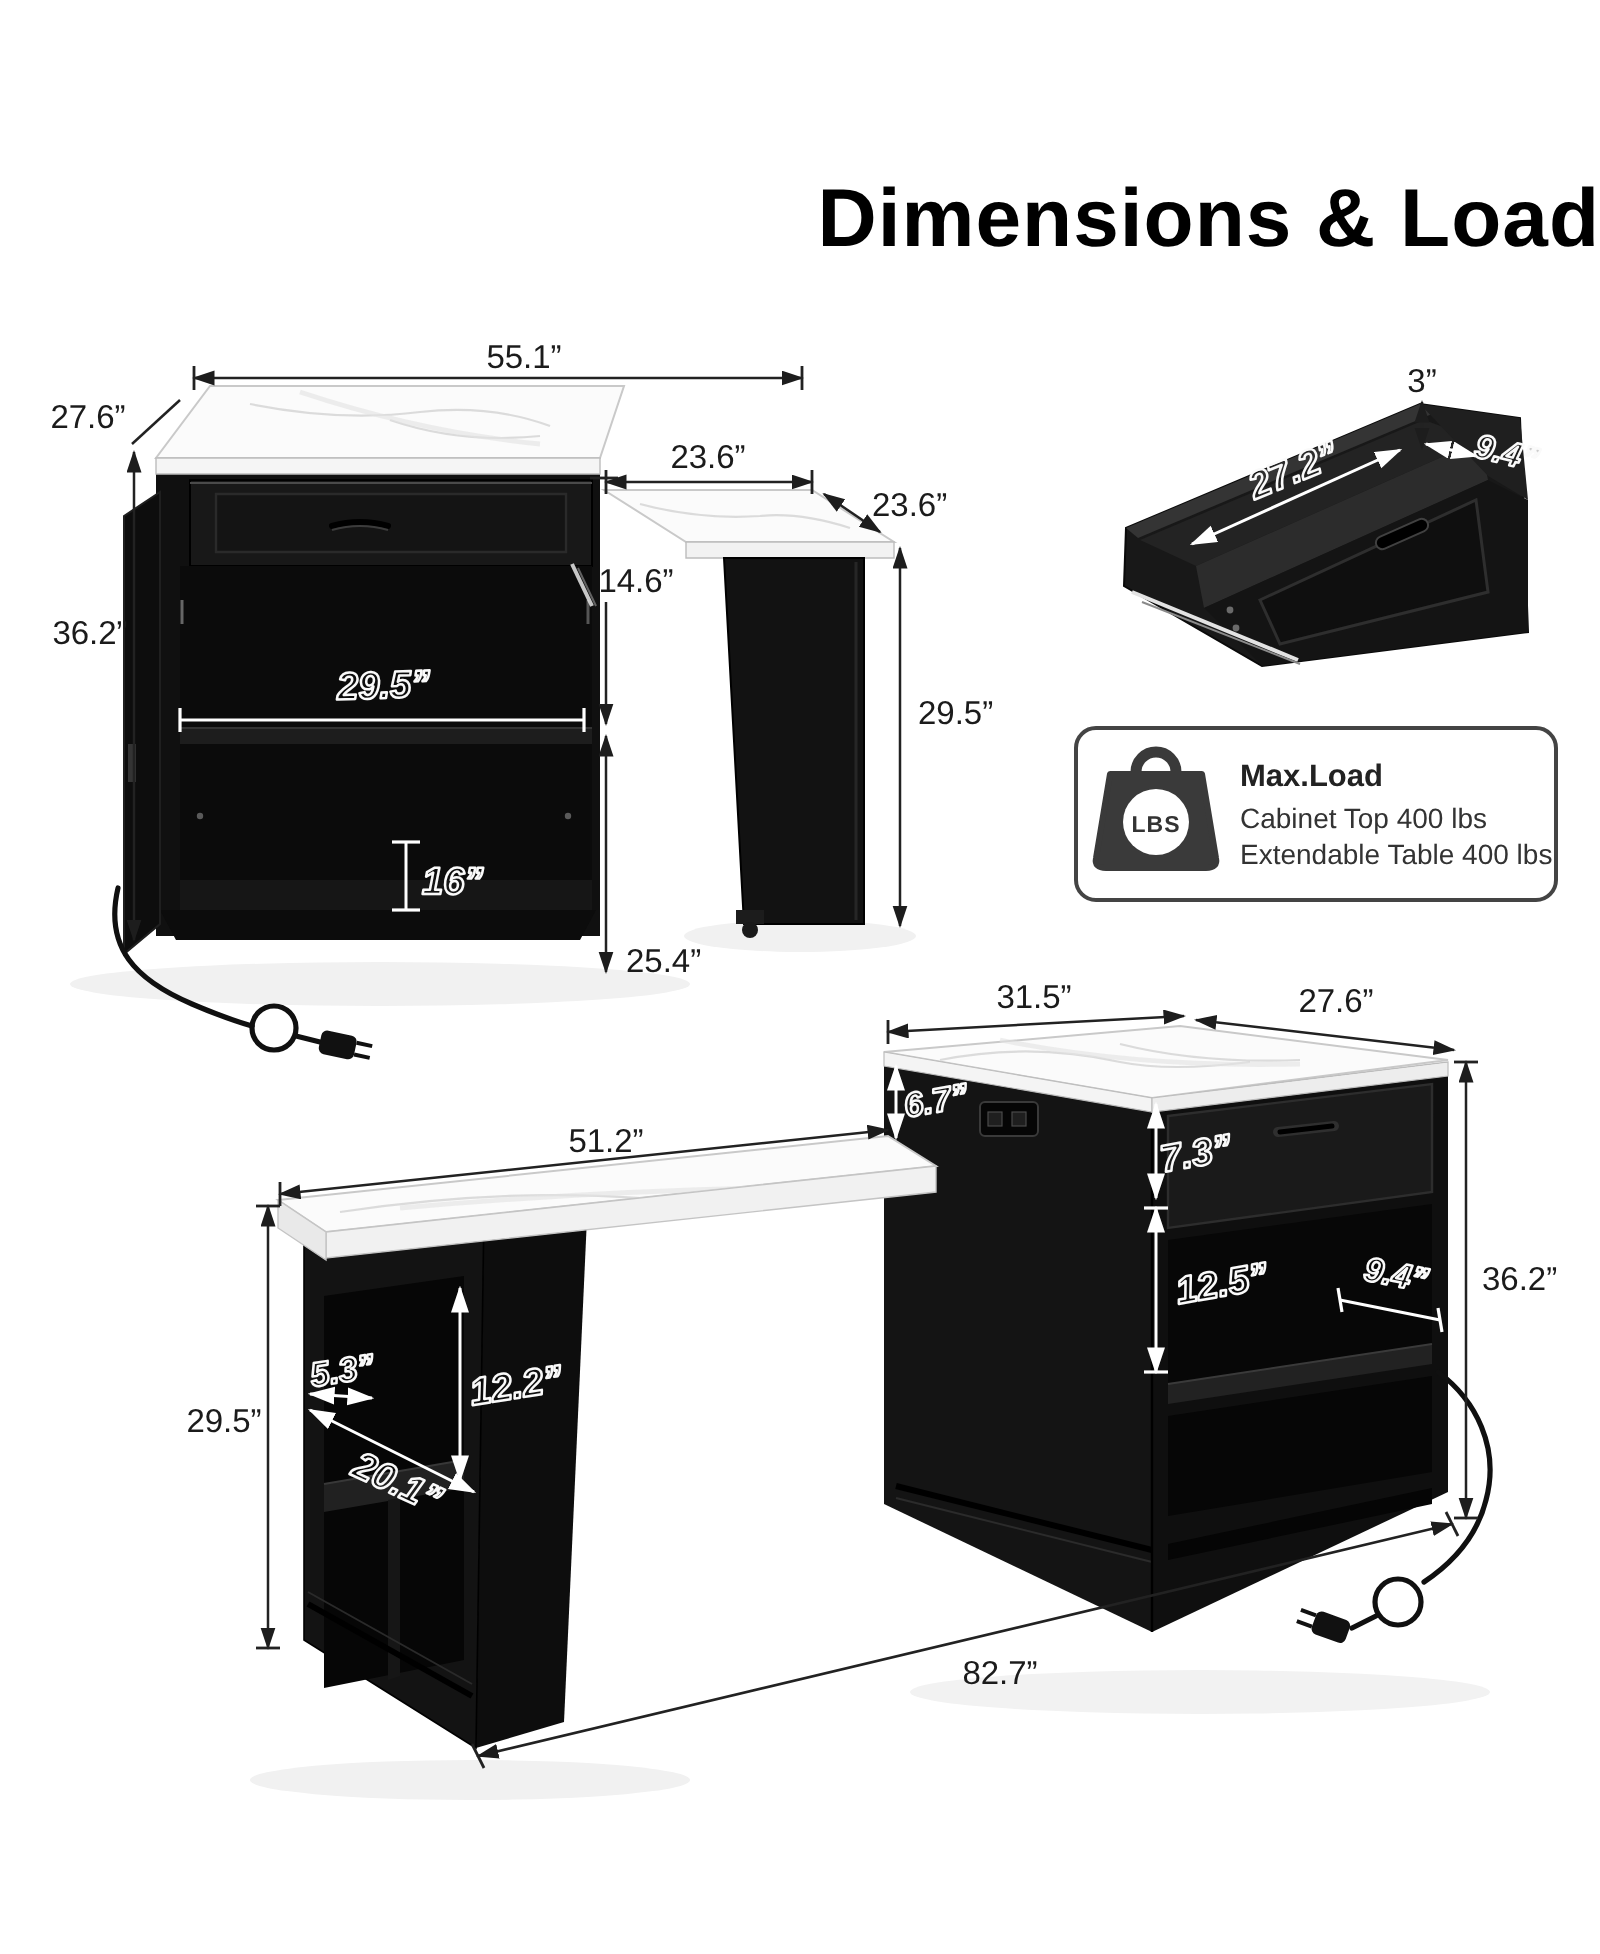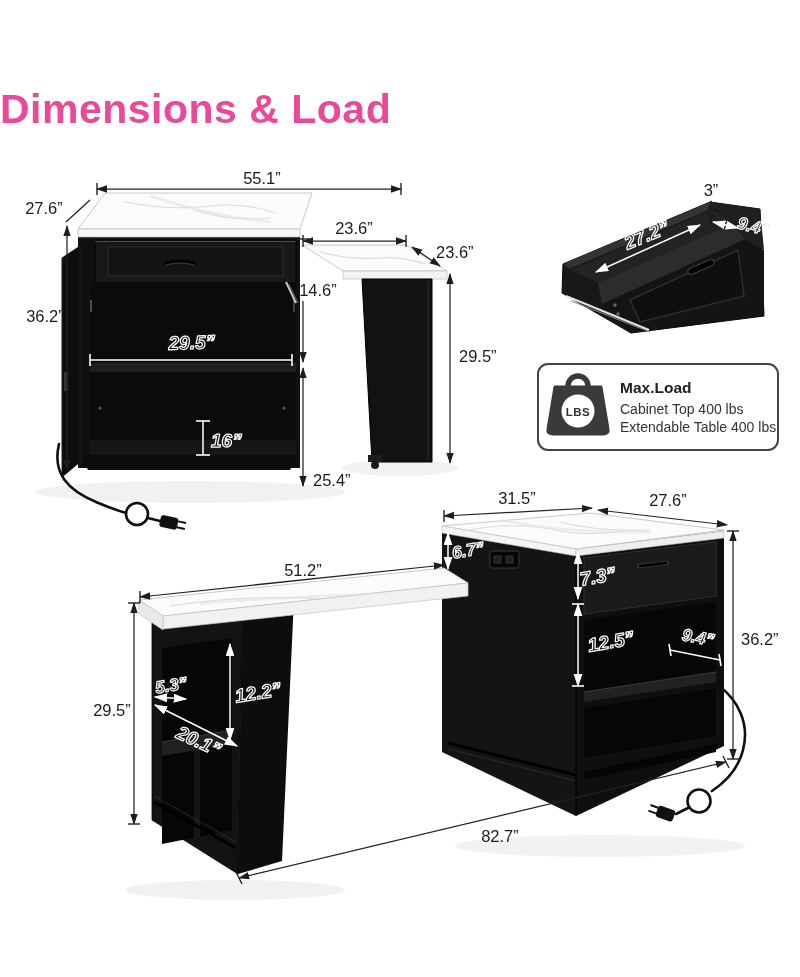--- a/index.html
+++ b/index.html
@@ -1,19 +1,19 @@
 <!DOCTYPE html>
 <html><head>
 <meta charset="utf-8">
 <style>
   html,body{margin:0;padding:0;background:#ffffff;}
   .stage{position:relative;width:800px;height:977px;background:#fff;overflow:hidden;
          font-family:"Liberation Sans",sans-serif;}
-  .page-title{position:absolute;top:86px;left:0;width:100%;text-align:left;
-              font-size:41px;font-weight:800;letter-spacing:.5px;color:#ec4899;
+  .page-title{position:absolute;top:86px;left:0;width:100%;text-align:right;
+              font-size:41px;font-weight:800;letter-spacing:.5px;color:#000000;
               font-family:"Liberation Sans",sans-serif;}
   svg text{font-family:"Liberation Sans",sans-serif;}
   .t  {font-size:16.5px;fill:#1b1b1b;}
   .tw {font-size:19px;font-weight:bold;font-style:italic;fill:rgba(25,25,25,.22);
        stroke:#fafafa;stroke-width:1.25px;stroke-linejoin:round;}
   .tw2{font-size:17px;}
   .dl {stroke:#222;stroke-width:1.25;fill:none;}
   .dlw{stroke:#fff;stroke-width:1.5;fill:none;}
   .bar{stroke:#222;stroke-width:1.4;}
   .barw{stroke:#fff;stroke-width:1.6;}

